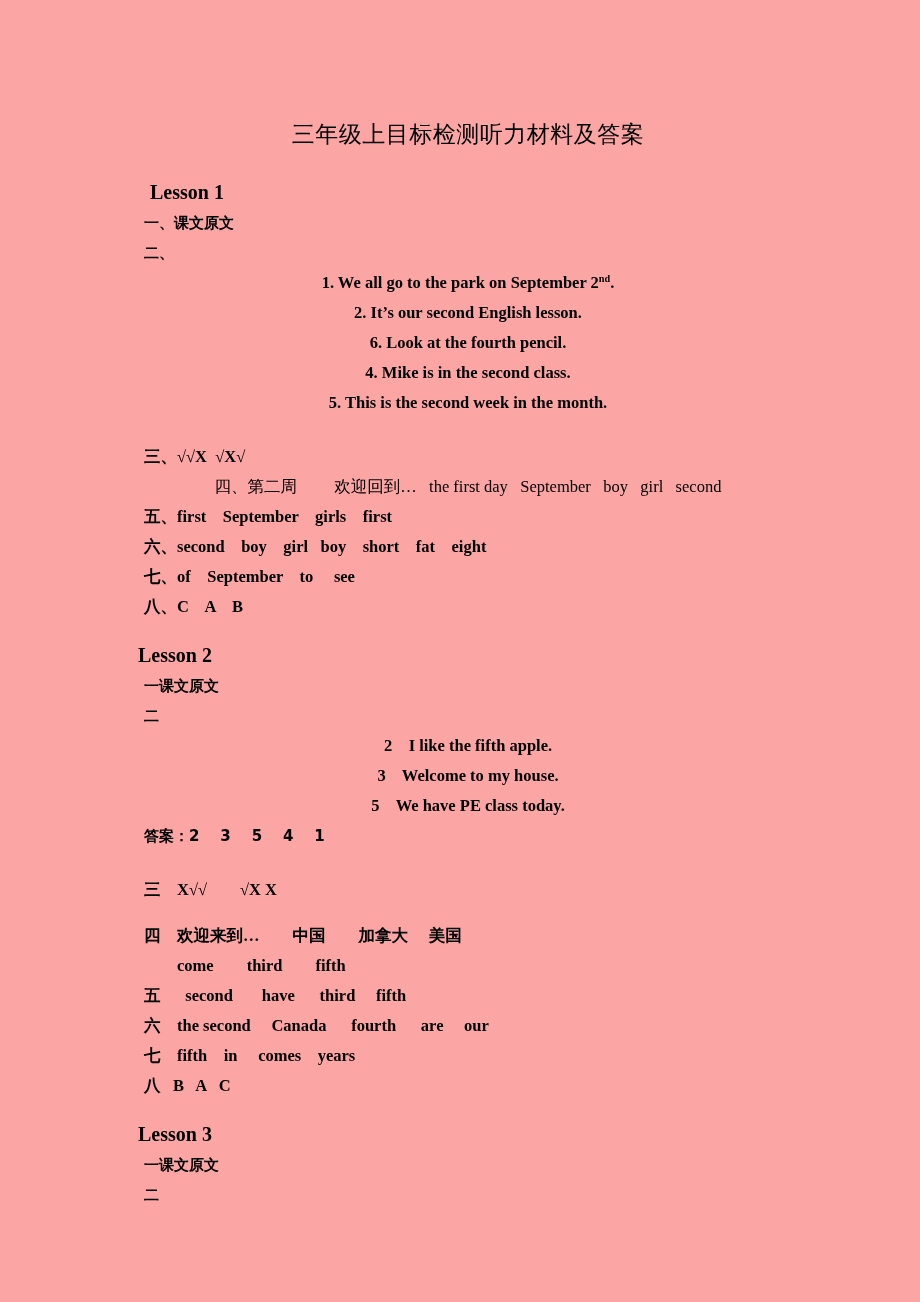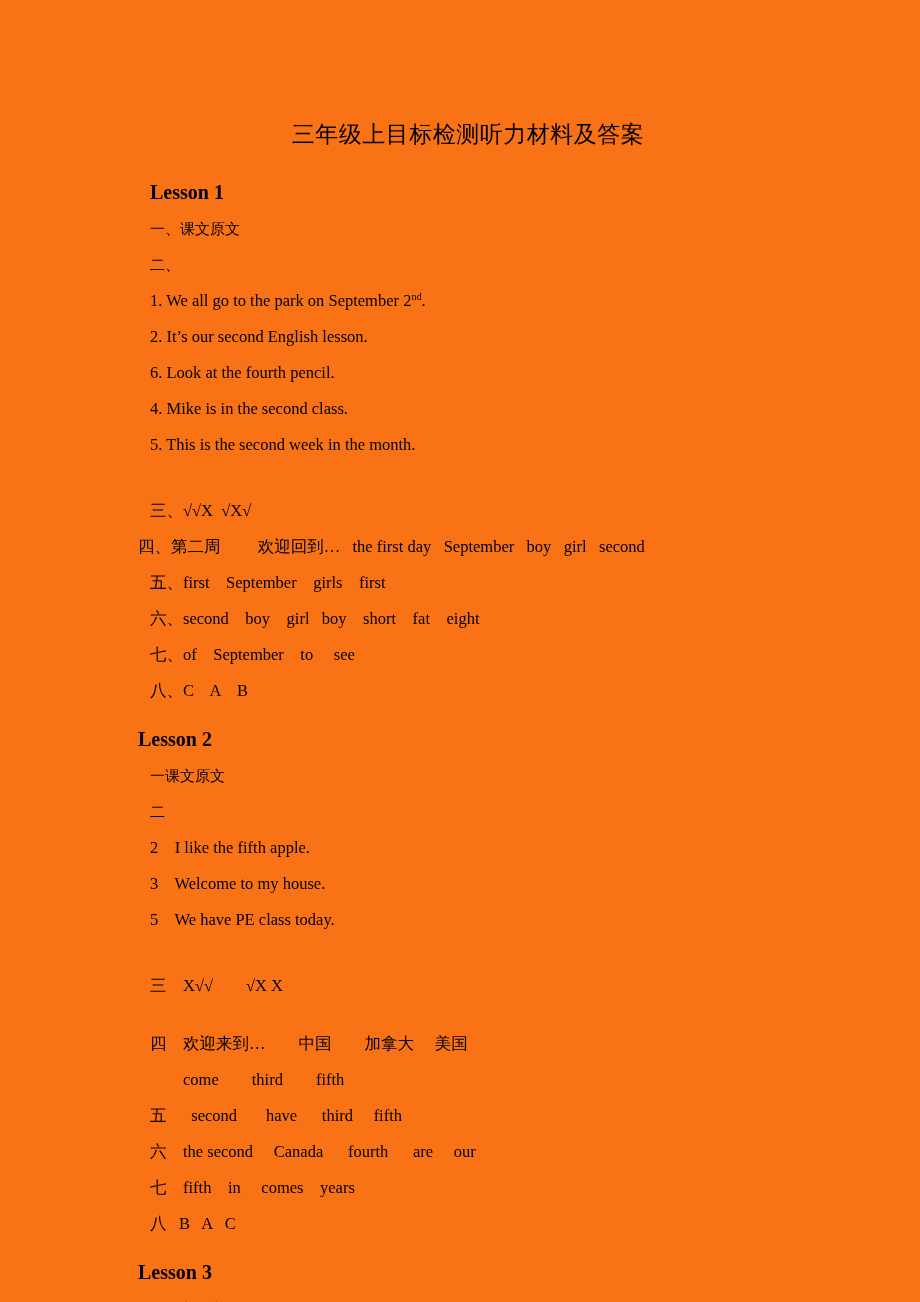--- a/index.html
+++ b/index.html
@@ -14,21 +14,21 @@
     color: #000000;
     position: relative;
     overflow: hidden;
   }
   .page {
     position: absolute;
     left: 0;
     top: 0;
     width: 920px;
     height: 1302px;
-    background: #f97316;
+    background: #fca5a5;
   }
   .doc-body {
     position: absolute;
     left: 138px;
     top: 100px;
     width: 660px;
   }
   .doc-title {
     font-size: 23px;
     text-align: center;
@@ -42,41 +42,44 @@
     font-size: 20px;
     font-weight: bold;
     margin: 24px 0 4px 0;
     line-height: 1.25;
   }
   .lesson-block-1 .lesson-heading { margin-top: 26px; margin-left: 12px; }
   .line {
     font-size: 16.5px;
     line-height: 24px;
     white-space: pre;
-    margin: 12px;
+    margin: 6px;
+    font-weight: bold;
   }
   .line.cn {
     font-family: "DejaVu Sans", "Liberation Sans", sans-serif;
     font-size: 15px;
   }
   .line.mixed {
     font-family: "Liberation Serif", "DejaVu Serif", serif;
+    text-align: center;
   }
   .gap-small { height: 10px; }
   .gap-med { height: 18px; }
   sup {
     font-size: 0.62em;
     vertical-align: super;
     line-height: 0;
   }
   .wrap-line {
     font-size: 16.5px;
     line-height: 24px;
     white-space: pre-wrap;
     margin: 0;
+    text-align: center;
   }
 </style>
 </head>
 <body>
 
 <div class="page">
 
   <div class="doc-body">
 
     <h1 class="doc-title">三年级上目标检测听力材料及答案</h1>
@@ -105,20 +108,21 @@
 
     <div class="lesson-block">
       <div class="lesson-heading">Lesson 2</div>
       <div class="line cn">一课文原文</div>
       <div class="line cn">二</div>
 
       <div class="line mixed">2    I like the fifth apple.</div>
       <div class="line mixed">3    Welcome to my house.</div>
       <div class="line mixed">5    We have PE class today.</div>
 
+      <div class="line cn">答案：2    3    5    4    1</div>
 
       <div class="gap-med"></div>
 
       <div class="line">三    X√√        √X X</div>
 
       <div class="gap-small"></div>
 
       <div class="line">四    欢迎来到…        中国        加拿大     美国</div>
       <div class="line">        come        third        fifth</div>
       <div class="line">五      second       have      third     fifth</div>

